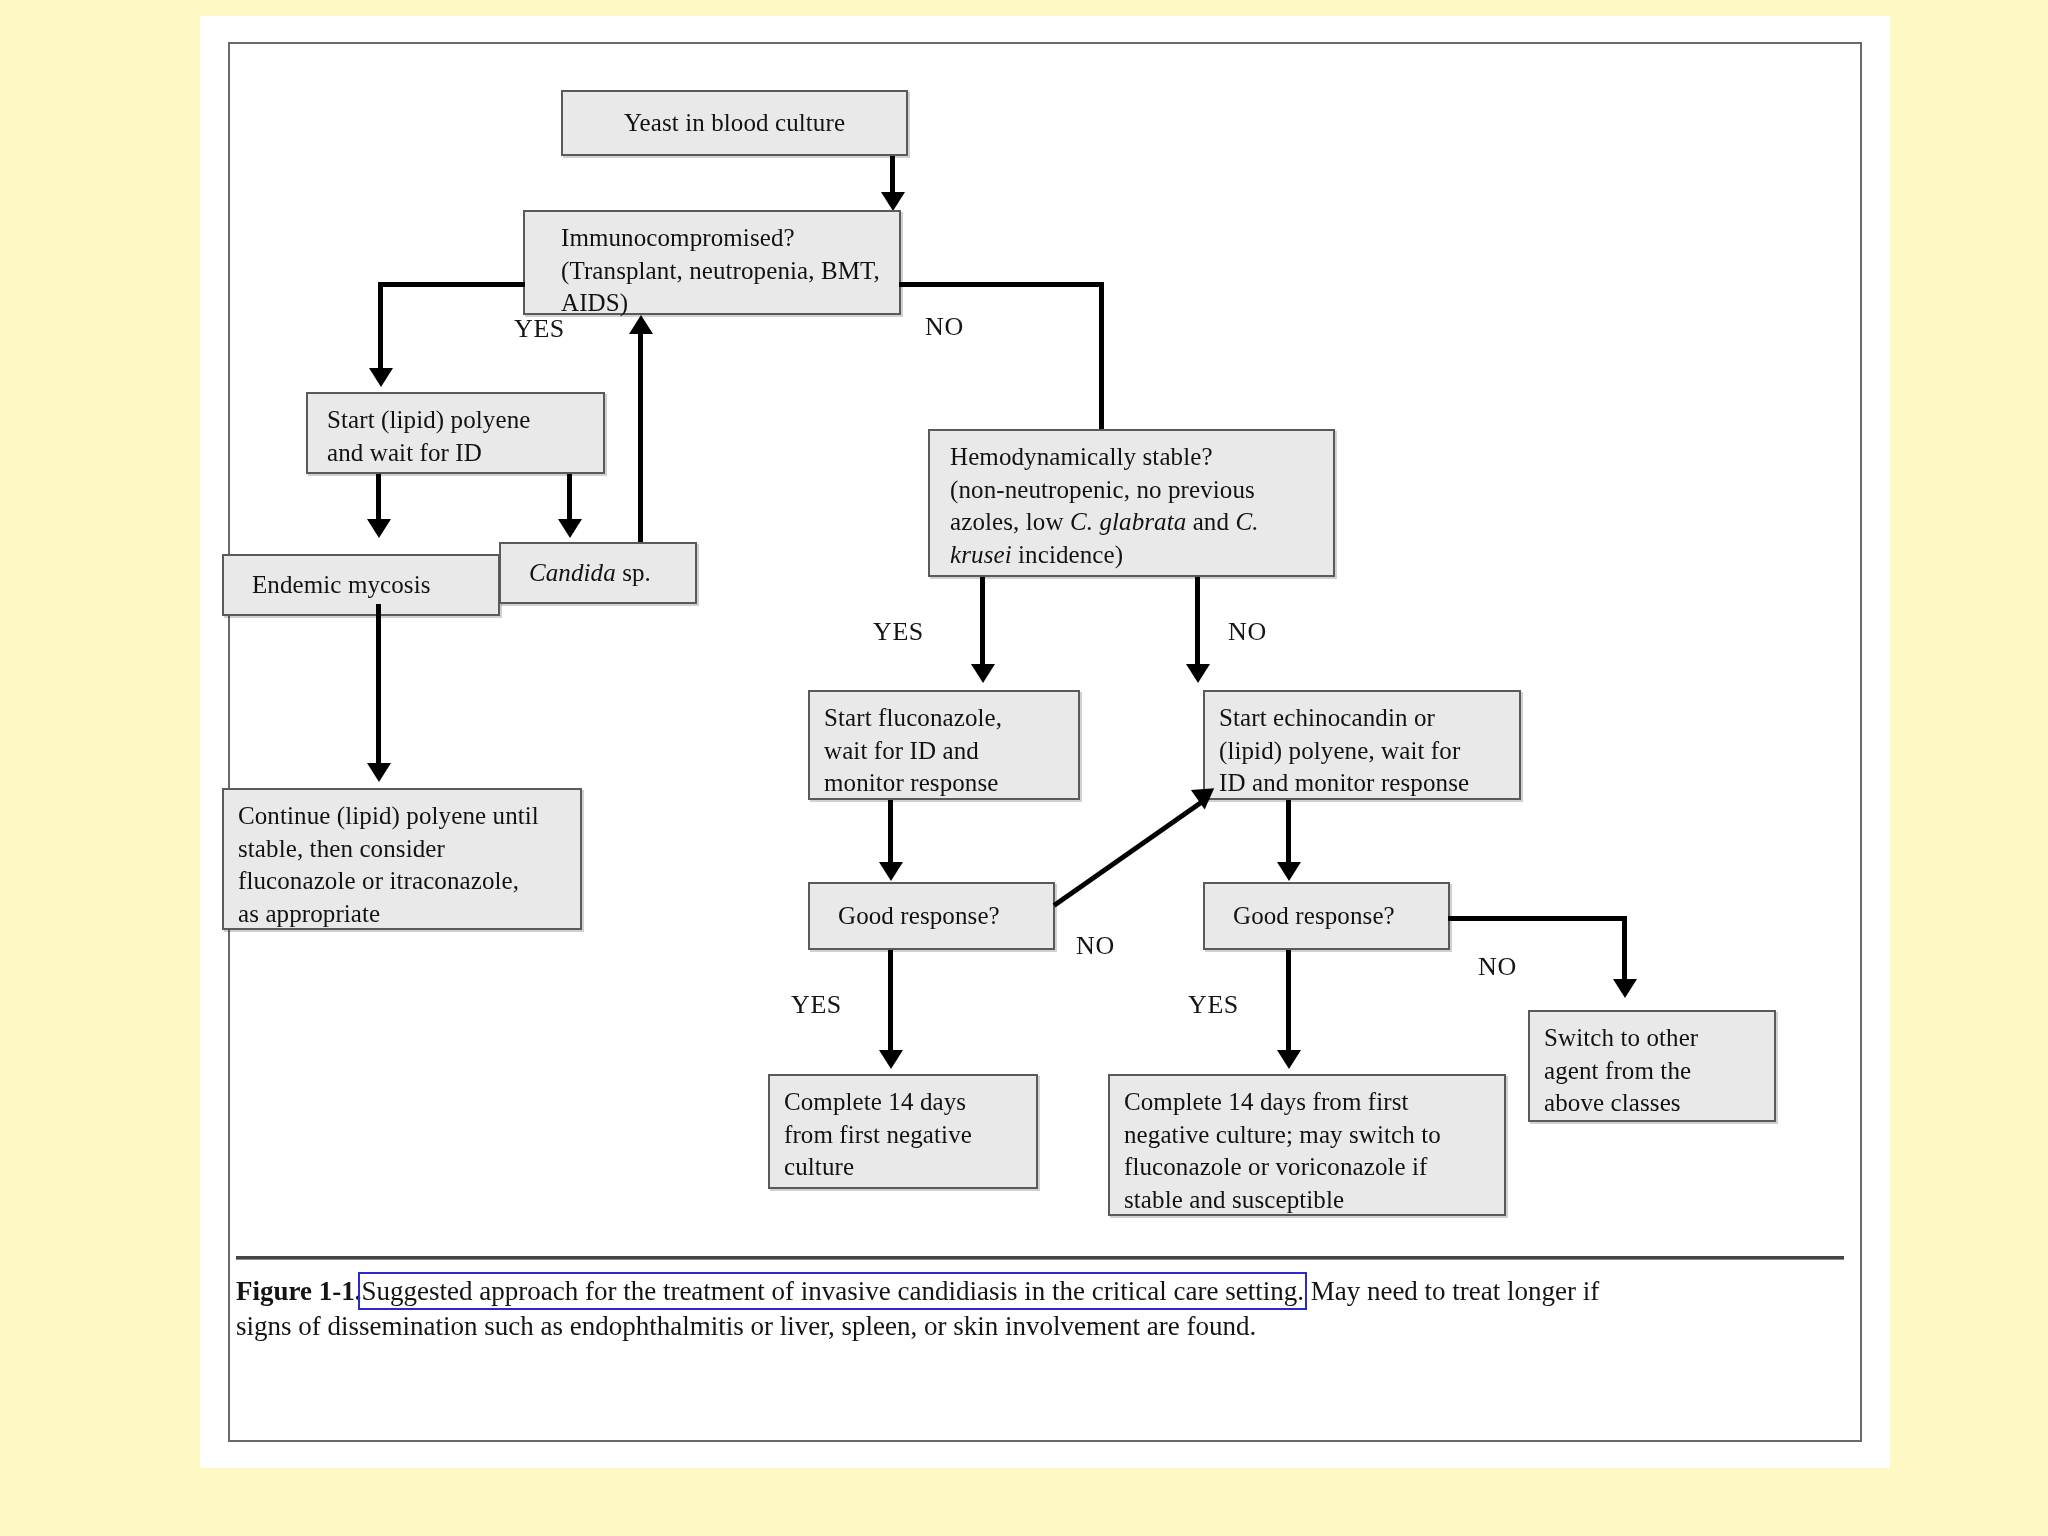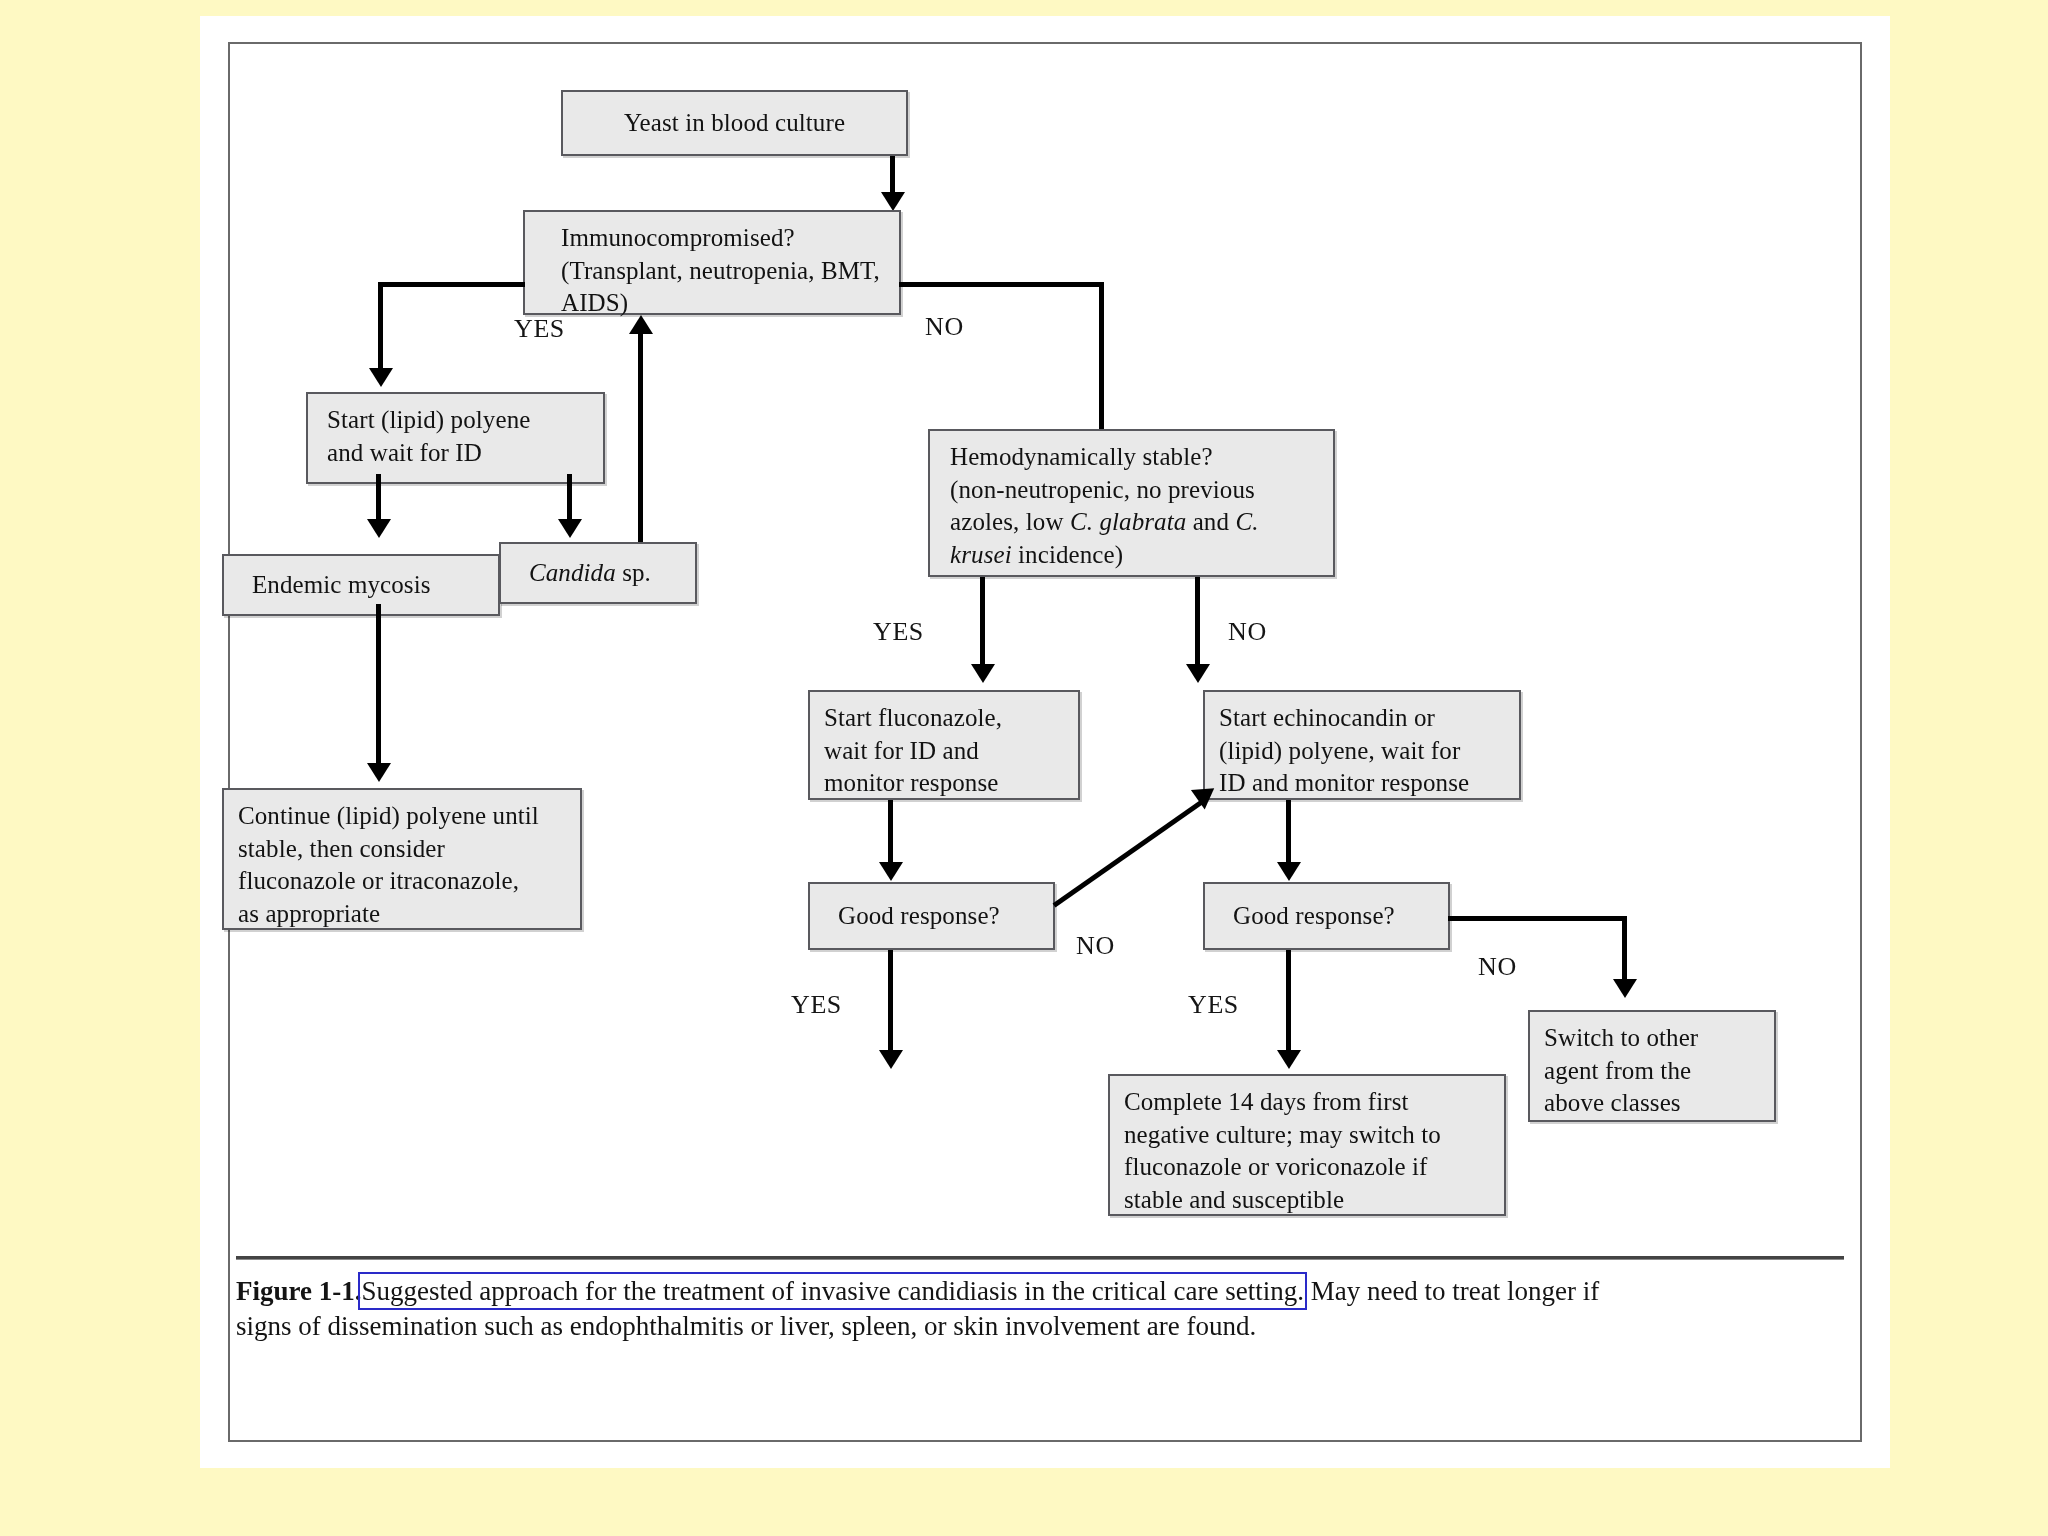--- a/index.html
+++ b/index.html
@@ -185,21 +185,21 @@
     <div class="hline" style="left:150px; top:240px; width:147px;"></div>
     <div class="vline" style="left:150px; top:240px; height:95px;"></div>
     <div class="arrowdown" style="left:141px; top:326px;"></div>
     <div class="label" style="left:286px; top:252px;">YES</div>
 
     <div class="hline" style="left:671px; top:240px; width:205px;"></div>
     <div class="vline" style="left:871px; top:240px; height:160px;"></div>
     <div class="arrowdown" style="left:862px; top:392px;"></div>
     <div class="label" style="left:697px; top:250px;">NO</div>
 
-    <div class="node" style="left:78px; top:350px; width:299px; height:92px;padding-left:19px;">
+    <div class="node" style="left:78px; top:350px; width:299px; height:82px;padding-left:19px;">
       <div>Start (lipid) polyene</div>
       <div>and wait for ID</div>
     </div>
 
     <div class="vline" style="left:148px; top:432px; height:53px;"></div>
     <div class="arrowdown" style="left:139px; top:477px;"></div>
 
     <div class="vline" style="left:339px; top:432px; height:53px;"></div>
     <div class="arrowdown" style="left:330px; top:477px;"></div>
 
@@ -287,20 +287,25 @@
     <div class="vline" style="left:1394px; top:874px; height:70px;"></div>
     <div class="arrowdown" style="left:1385px; top:937px;"></div>
     <div class="label" style="left:1250px; top:890px;">NO</div>
 
     <div class="node" style="left:1300px; top:968px; width:248px; height:112px;">
       <div>Switch to other</div>
       <div>agent from the</div>
       <div>above classes</div>
     </div>
 
+    <div class="node" style="left:540px; top:1032px; width:270px; height:115px;">
+      <div>Complete 14 days</div>
+      <div>from first negative</div>
+      <div>culture</div>
+    </div>
 
     <div class="node" style="left:880px; top:1032px; width:398px; height:142px;">
       <div>Complete 14 days from first</div>
       <div>negative culture; may switch to</div>
       <div>fluconazole or voriconazole if</div>
       <div>stable and susceptible</div>
     </div>
 
     <div id="caption-rule"></div>
 

